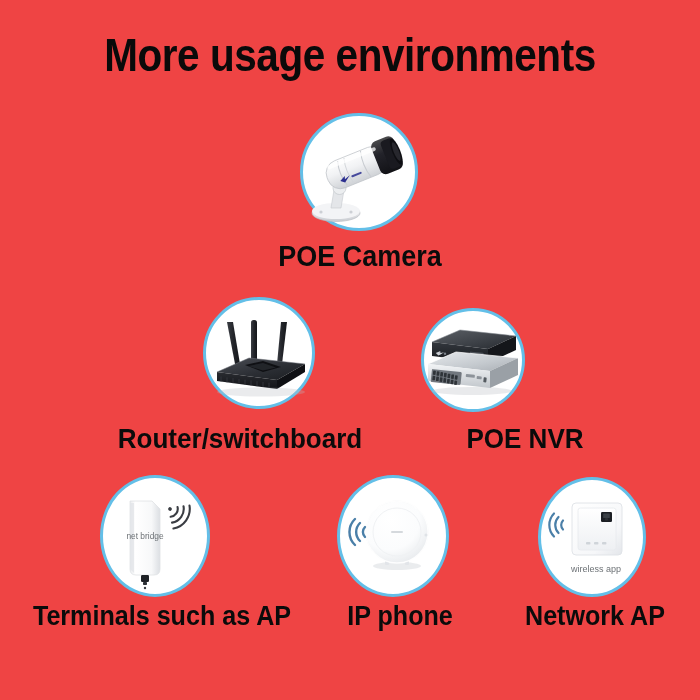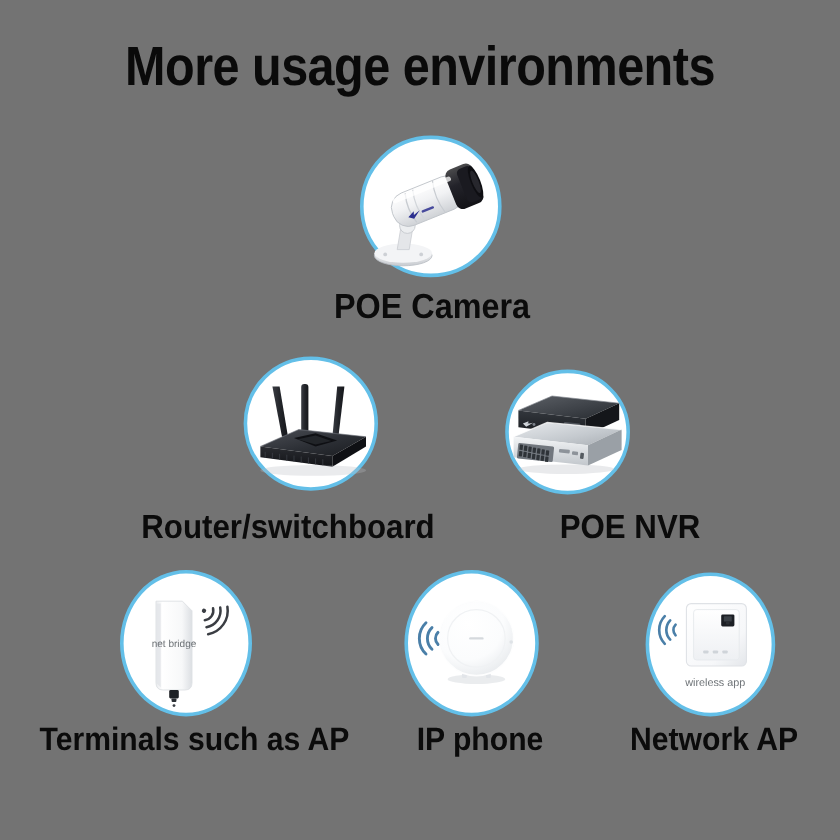--- a/index.html
+++ b/index.html
@@ -5,21 +5,21 @@
   html, body {
     margin: 0; padding: 0;
     width: 700px; height: 700px;
     background: #ffffff;
     font-family: "Liberation Sans", sans-serif;
     overflow: hidden;
   }
   #stage {
     position: relative;
     width: 700px; height: 700px;
-    background: #737373;
+    background: #ef4444;
   }
 
   
   #title {
     position: absolute;
     left: 0; top: 28px;
     width: 700px;
     text-align: center;
     font-family: "Liberation Sans", sans-serif;
     font-weight: bold;

